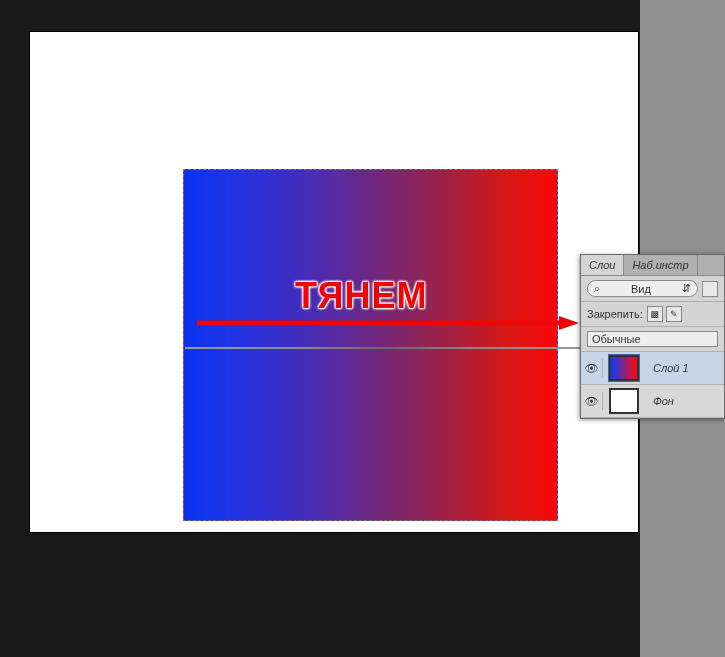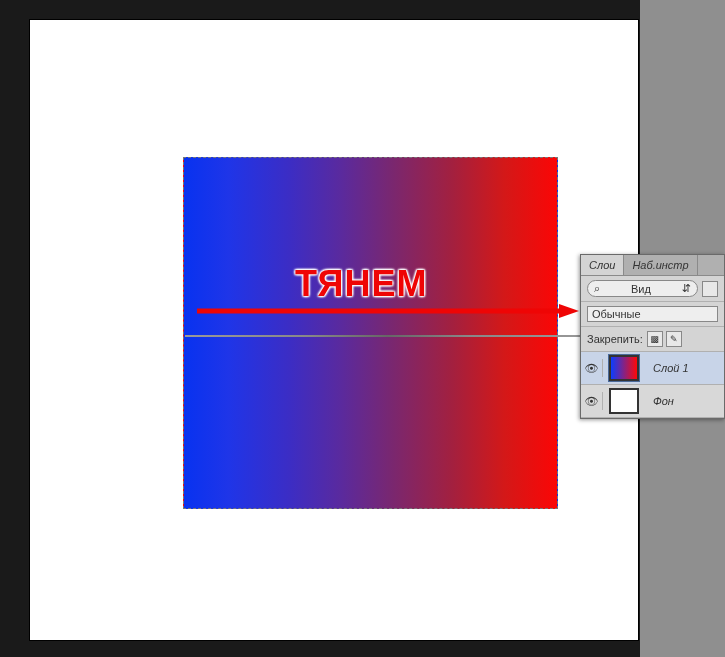--- a/index.html
+++ b/index.html
@@ -6,24 +6,24 @@
     body {
       width: 725px;
       height: 657px;
       background: #1a1a1a;
       font-family: Arial, sans-serif;
       position: relative;
       overflow: hidden;
     }
     .canvas-area {
       position: absolute;
-      top: 20px;
+      top: 32px;
       left: 30px;
       width: 608px;
-      height: 620px;
+      height: 500px;
       background: #ffffff;
       box-shadow: 0 0 0 1px #000;
     }
     .side-strip {
       position: absolute;
       top: 0;
       right: 0;
       width: 85px;
       height: 657px;
       background: #8f8f8f;
@@ -204,28 +204,28 @@
   </div>
   <div class="panel-row">
     <div class="filter-select">
       <span>⌕</span>
       <span>Вид</span>
       <span>⇵</span>
     </div>
     <div class="lock-box"></div>
   </div>
   <div class="panel-row">
-    <div class="dropdown">Обычные</div>
-  </div>
-  <div class="panel-row">
     <span>Закрепить:</span>
     <div class="lock-icons">
       <div class="lock-box">▩</div>
       <div class="lock-box">✎</div>
     </div>
+  </div>
+  <div class="panel-row">
+    <div class="dropdown">Обычные</div>
   </div>
   <div class="layers-list">
     <div class="layer-item selected">
       <div class="eye-icon">👁</div>
       <div class="layer-thumb gradient"></div>
       <span class="layer-name">Слой 1</span>
     </div>
     <div class="layer-item">
       <div class="eye-icon">👁</div>
       <div class="layer-thumb"></div>

